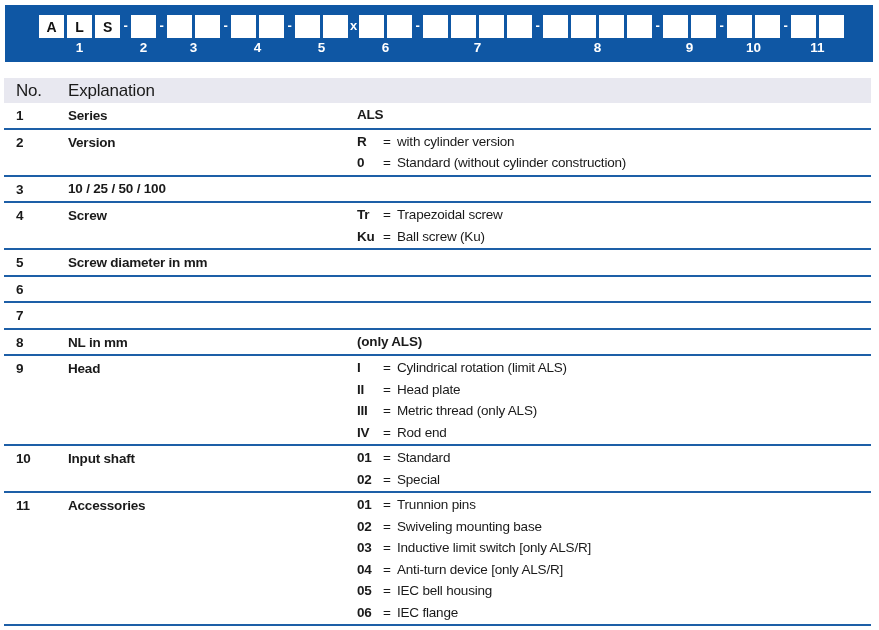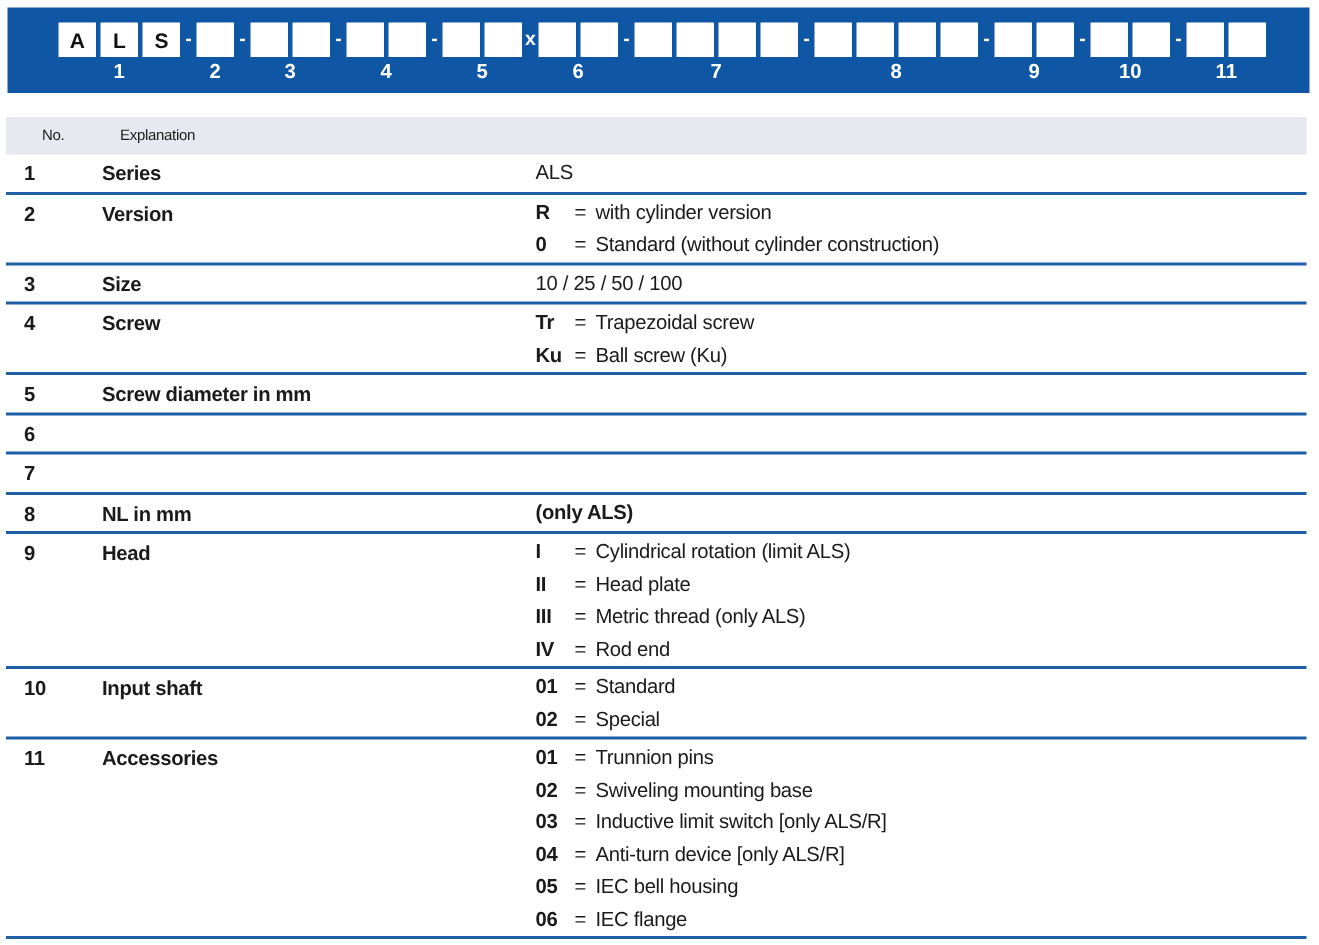--- a/index.html
+++ b/index.html
@@ -42,39 +42,39 @@
     color:#ffffff;font-weight:bold;font-size:13px;flex:0 0 auto;
   }
 
   
   .otable{margin:16px 0 0 4px;width:867px;}
   .thead{
     background:var(--header-bg);
     height:25px;
     display:grid;grid-template-columns:52px 289px 1fr;
     align-items:center;
-    padding-left:24px;
-    font-size:10px;
+    padding-left:12px;
+    font-size:17px;
   }
   .trow{
     display:grid;grid-template-columns:52px 289px 1fr;
     padding:1px 0;
     border-bottom:2px solid var(--rule-blue);
     padding-left:12px;
     min-height:25px;
     align-items:start;
   }
   .cno,.clabel{font-weight:bold;font-size:13.5px;line-height:21.5px;padding-top:1px;}
   .cvals{font-size:13.5px;}
   .vline{display:flex;line-height:21.5px;}
   .vcode{font-weight:bold;width:26px;flex:0 0 auto;}
   .veq{width:14px;flex:0 0 auto;}
   .vdesc{flex:1;}
   .vtext{line-height:21.5px;font-weight:bold;}
-  .bold{font-weight:normal;}
+  .bold{font-weight:bold;}
 </style>
 </head>
 <body>
 
 <div>
 
   <div class="code-band" id="code-band">
       <div class="grp">
         <div class="boxrow">
           <div class="cbox">A</div>
@@ -195,21 +195,20 @@
             </div>
             <div class="vline">
               <div class="vcode">0</div>
               <div class="veq">=</div>
               <div class="vdesc">Standard (without cylinder construction)</div>
             </div>
           </div>
         </div>
         <div class="trow">
           <div class="cno">3</div>
-          <div class="clabel">Size</div>
           <div class="cvals">
             <div class="vline">
               <div class="vtext bold">10 / 25 / 50 / 100</div>
             </div>
           </div>
         </div>
         <div class="trow">
           <div class="cno">4</div>
           <div class="clabel">Screw</div>
           <div class="cvals">

